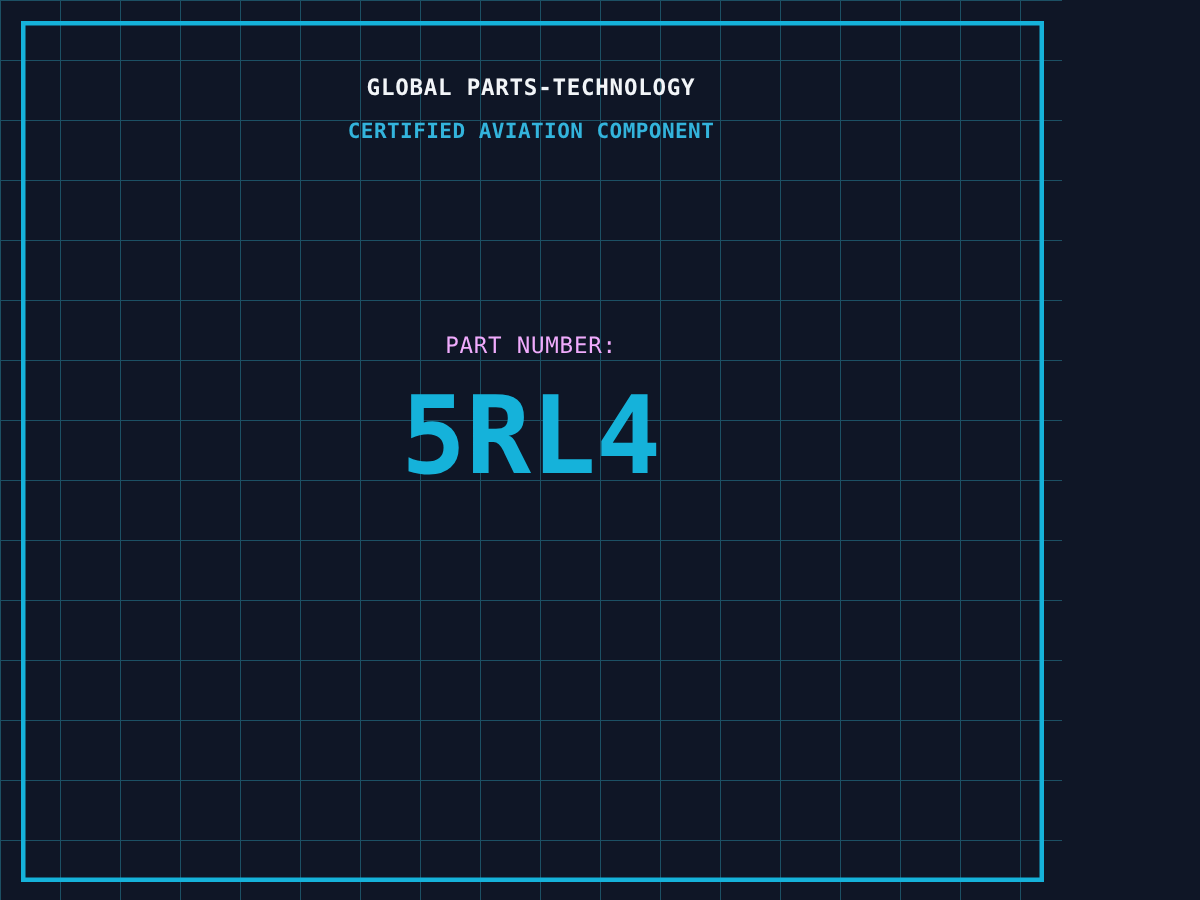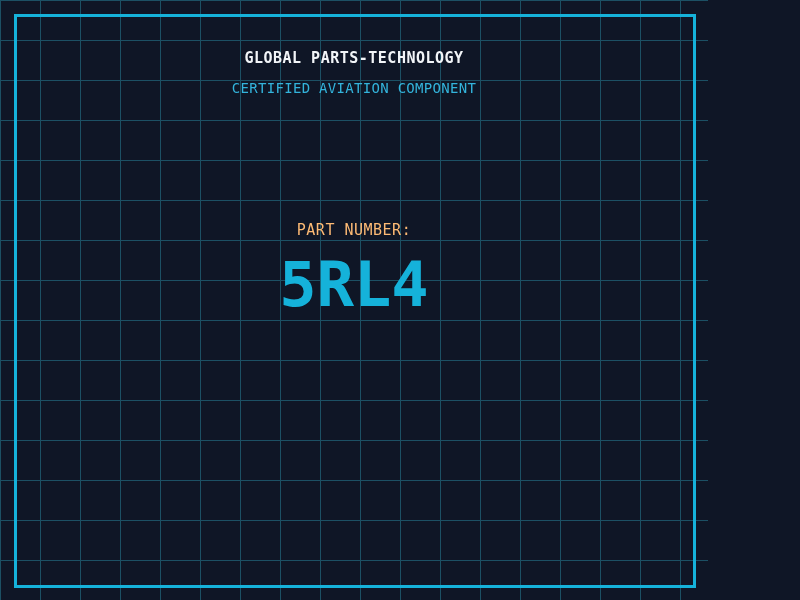--- a/index.html
+++ b/index.html
@@ -43,34 +43,34 @@
   .company-name {
     top: 49px;
     font-size: 15px;
     font-weight: bold;
     letter-spacing: 0.5px;
     color: #f2f5f8;
   }
   .subtitle {
     top: 80px;
     font-size: 14px;
-    font-weight: normal;
+    font-weight: bold;
     letter-spacing: 0.3px;
     color: #33b4dc;
   }
   .part-label {
     top: 221px;
     font-size: 15px;
     font-weight: normal;
     letter-spacing: 0.5px;
-    color: #fdba74;
+    color: #f0abfc;
   }
   .part-number {
     top: 254px;
-    font-size: 62px;
+    font-size: 72px;
     font-weight: bold;
     line-height: 1;
     color: #15b2da;
   }
   .footer-url {
     top: 530px;
     font-size: 13.5px;
     font-weight: normal;
     letter-spacing: 0.3px;
     color: #e9edf1;

